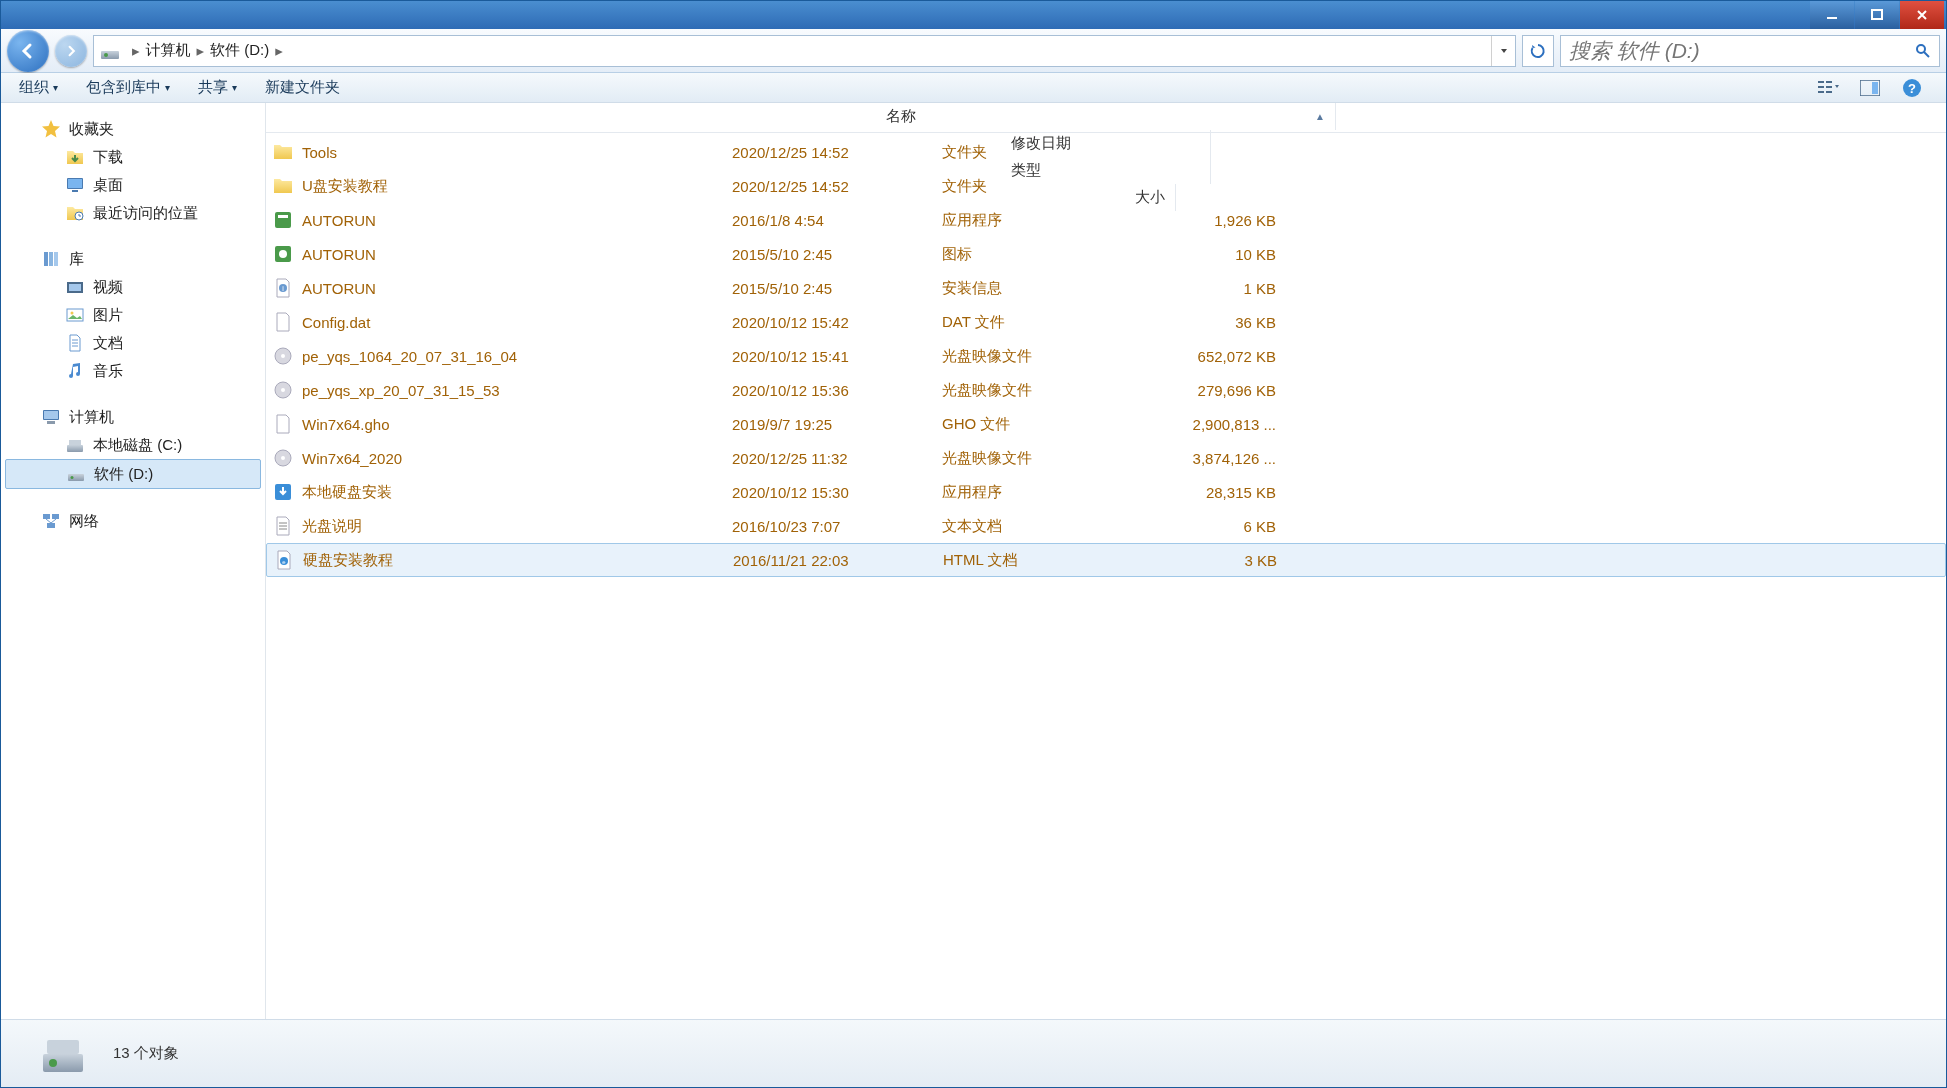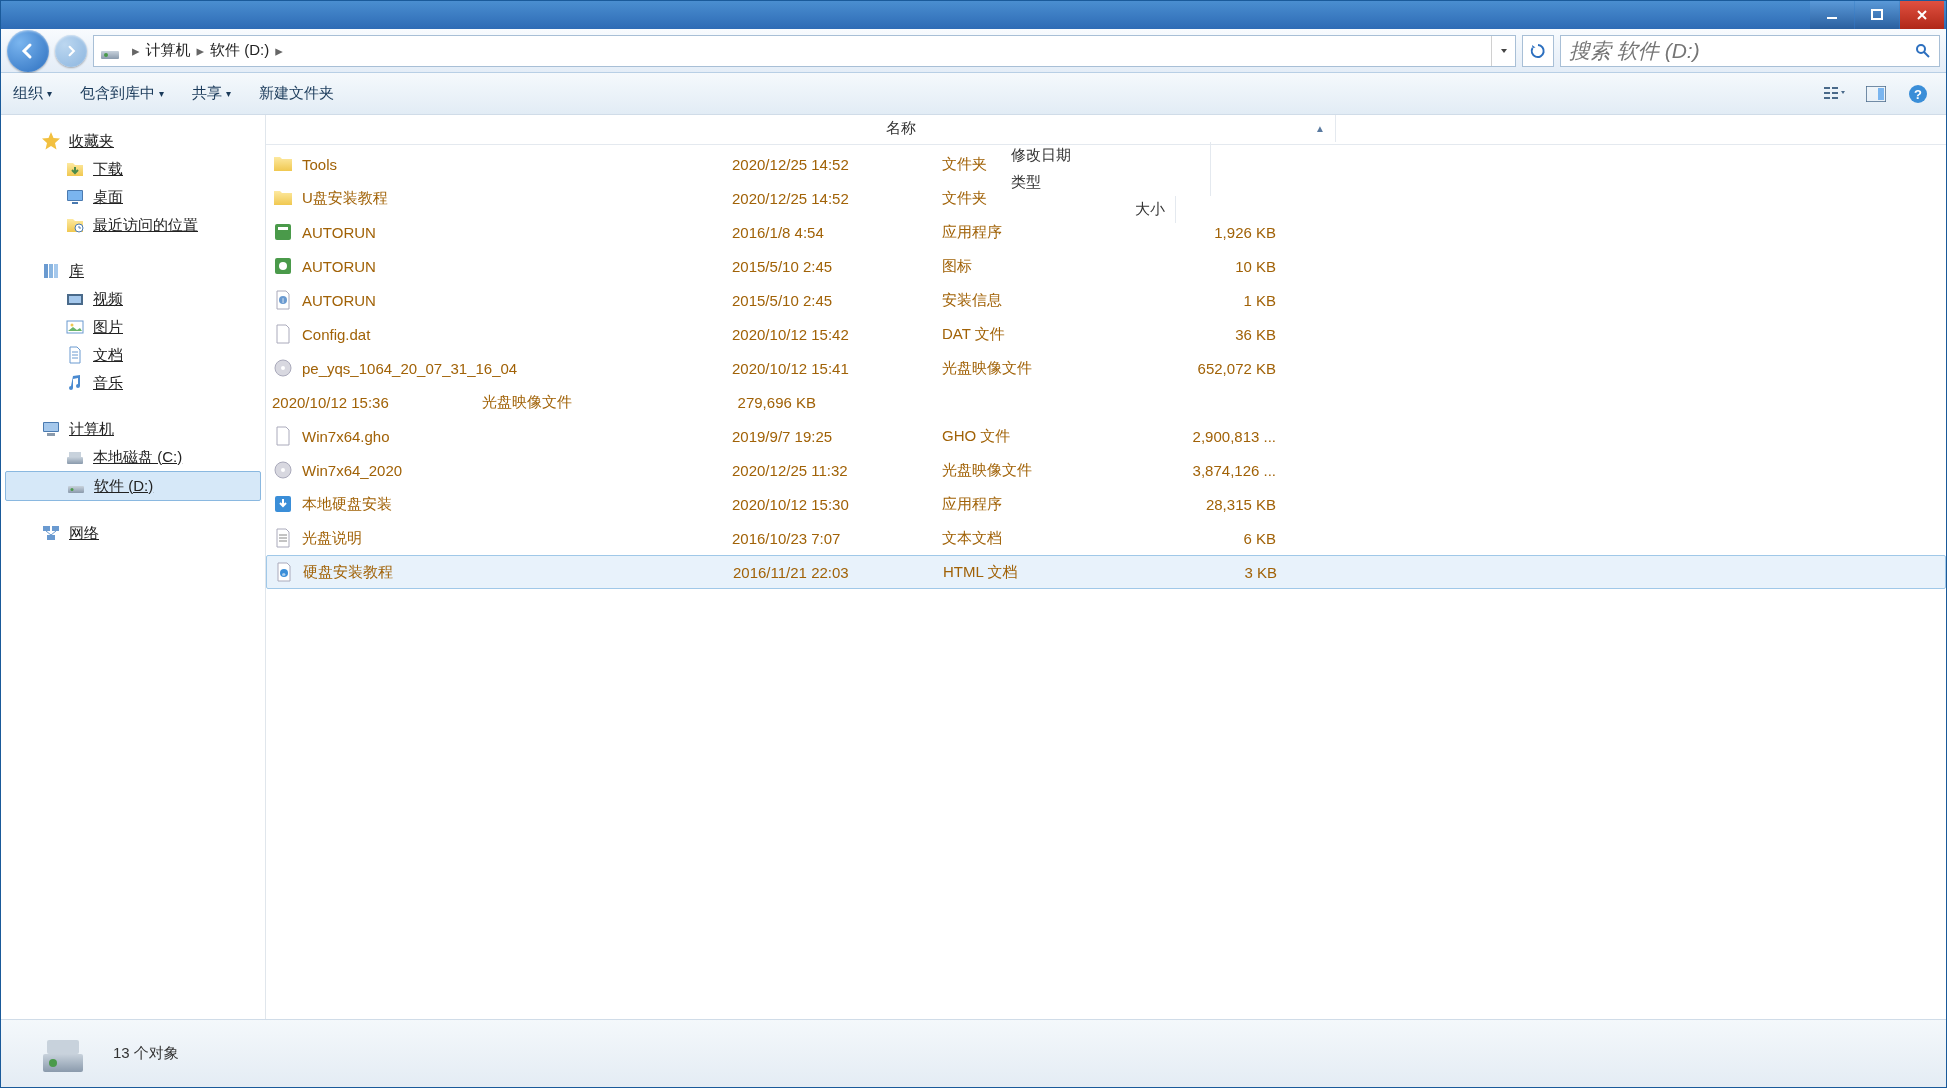--- a/index.html
+++ b/index.html
@@ -17,30 +17,30 @@
 .nav-back svg, .nav-fwd svg { fill: #fff; }
 .breadcrumb { flex: 1; height: 32px; background: #fff; border: 1px solid #a8bfd6; display: flex; align-items: center; font-size: 15px; color: #222; }
 .bc-icon { width: 24px; height: 24px; margin: 0 4px; }
 .bc-sep { color: #666; padding: 0 6px; }
 .bc-dropdown { width: 24px; height: 30px; display: flex; align-items: center; justify-content: center; margin-left: auto; border-left: 1px solid #d0d0d0; }
 .refresh-btn { width: 32px; height: 32px; border: 1px solid #a8bfd6; background: #fff; display: flex; align-items: center; justify-content: center; }
 .search-box { width: 380px; height: 32px; background: #fff; border: 1px solid #a8bfd6; display: flex; align-items: center; padding: 0 8px; }
 .search-box input { flex: 1; border: none; outline: none; font-size: 21px; color: #888; font-style: italic; }
 .search-box svg { width: 16px; height: 16px; fill: #2c6fbf; }
 
-.toolbar { height: 42px; background: linear-gradient(to bottom, #f5f9fc, #e2ecf5); display: flex; align-items: center; padding: 0 12px; gap: 28px; border-bottom: 1px solid #d0dce8; }
+.toolbar { height: 30px; background: linear-gradient(to bottom, #f5f9fc, #e2ecf5); display: flex; align-items: center; padding: 0 18px; gap: 28px; border-bottom: 1px solid #d0dce8; }
 .tb-item { font-size: 15px; color: #1a3a5a; display: flex; align-items: center; gap: 4px; cursor: pointer; }
 .tb-item .caret { font-size: 10px; }
 .tb-right { margin-left: auto; display: flex; gap: 10px; align-items: center; }
 .tb-icon-btn { width: 32px; height: 28px; display: flex; align-items: center; justify-content: center; cursor: pointer; }
 
 .content { flex: 1; display: flex; min-height: 0; }
 .sidebar { width: 265px; background: #fff; border-right: 1px solid #e0e6ec; padding: 12px 0; overflow-y: auto; font-size: 15px; }
 .nav-group { margin-bottom: 18px; }
-.nav-item { display: flex; align-items: center; gap: 8px; padding: 4px 8px 4px 40px; cursor: pointer; color: #222; text-decoration: underline; }
+.nav-item { display: flex; align-items: center; gap: 8px; padding: 4px 8px 4px 40px; cursor: pointer; color: #222; }
 .nav-item.sub { padding-left: 64px; }
 .nav-item.selected { background: #d6e8f8; border: 1px solid #8ab8e0; border-radius: 2px; margin: 0 4px; padding-left: 60px; }
 .nav-icon { width: 20px; height: 20px; flex-shrink: 0; }
 
 .file-area { flex: 1; display: flex; flex-direction: column; background: #fff; }
 .headers { display: flex; border-bottom: 1px solid #e4e9ef; font-size: 15px; color: #333; height: 30px; align-items: center; flex-direction: column; }
 .headers > div { padding: 4px 10px; border-right: 1px solid #e4e9ef; }
 .col-name { width: 460px; display: flex; align-items: center; }
 .col-date { width: 210px; }
 .col-type { width: 210px; }
@@ -377,20 +377,27 @@
                 <circle cx="11" cy="11" r="8" fill="#d8d8e0" stroke="#aab"></circle>
                 <circle cx="11" cy="11" r="2" fill="#fff"></circle>
               </svg>
               <span>pe_yqs_1064_20_07_31_16_04</span>
             </div>
             <div class="col-date">2020/10/12 15:41</div>
             <div class="col-type">光盘映像文件</div>
             <div class="col-size">652,072 KB</div>
           </div>
           <div class="file-row">
+            <div class="col-name">
+              <svg class="file-icon" viewBox="0 0 22 22">
+                <circle cx="11" cy="11" r="8" fill="#d8d8e0" stroke="#aab"></circle>
+                <circle cx="11" cy="11" r="2" fill="#fff"></circle>
+              </svg>
+              <span>pe_yqs_xp_20_07_31_15_53</span>
+            </div>
             <div class="col-date">2020/10/12 15:36</div>
             <div class="col-type">光盘映像文件</div>
             <div class="col-size">279,696 KB</div>
           </div>
           <div class="file-row">
             <div class="col-name">
               <svg class="file-icon" viewBox="0 0 22 22">
                 <path d="M5 2 L14 2 L17 5 L17 20 L5 20 Z" fill="#fff" stroke="#aab"></path>
               </svg>
               <span>Win7x64.gho</span>

